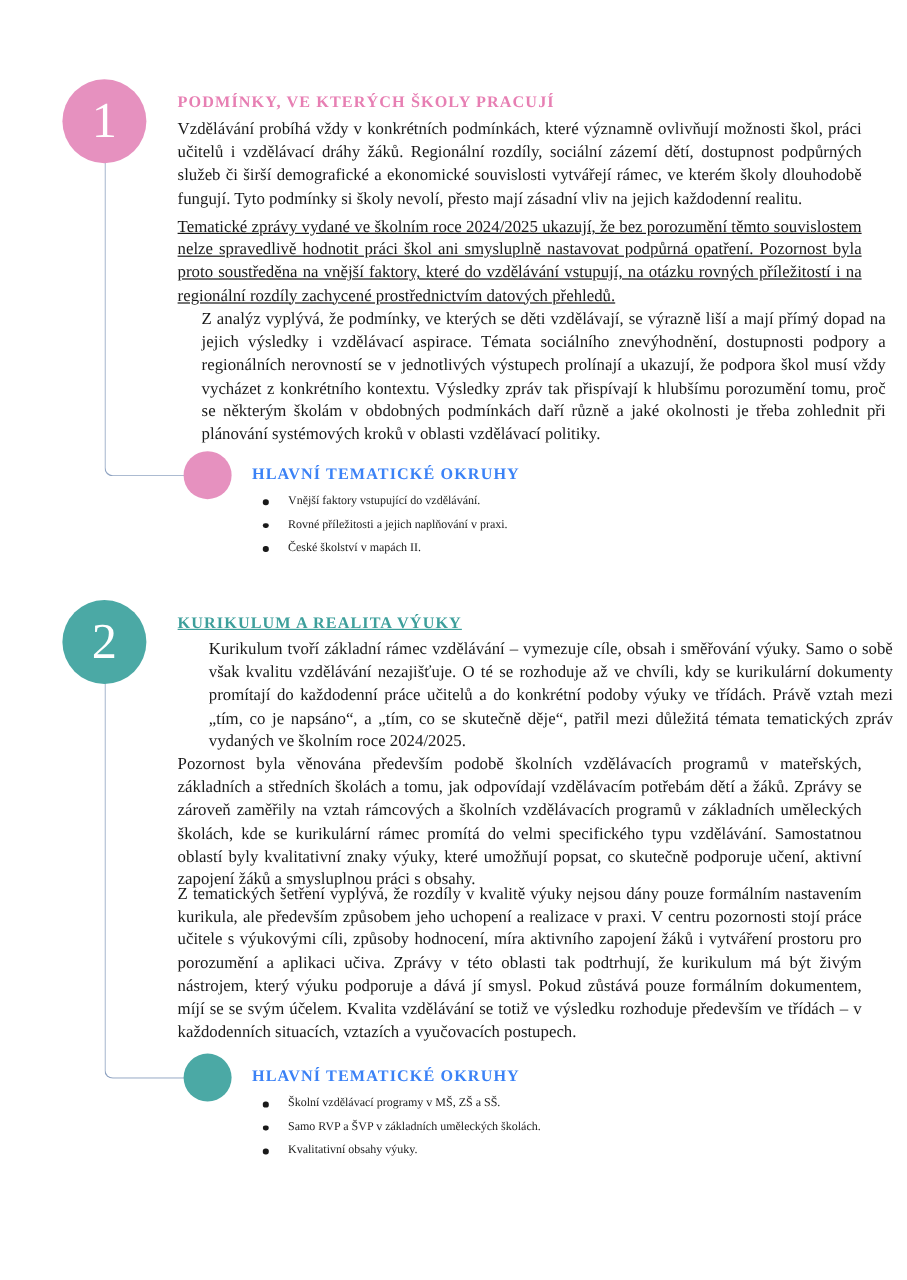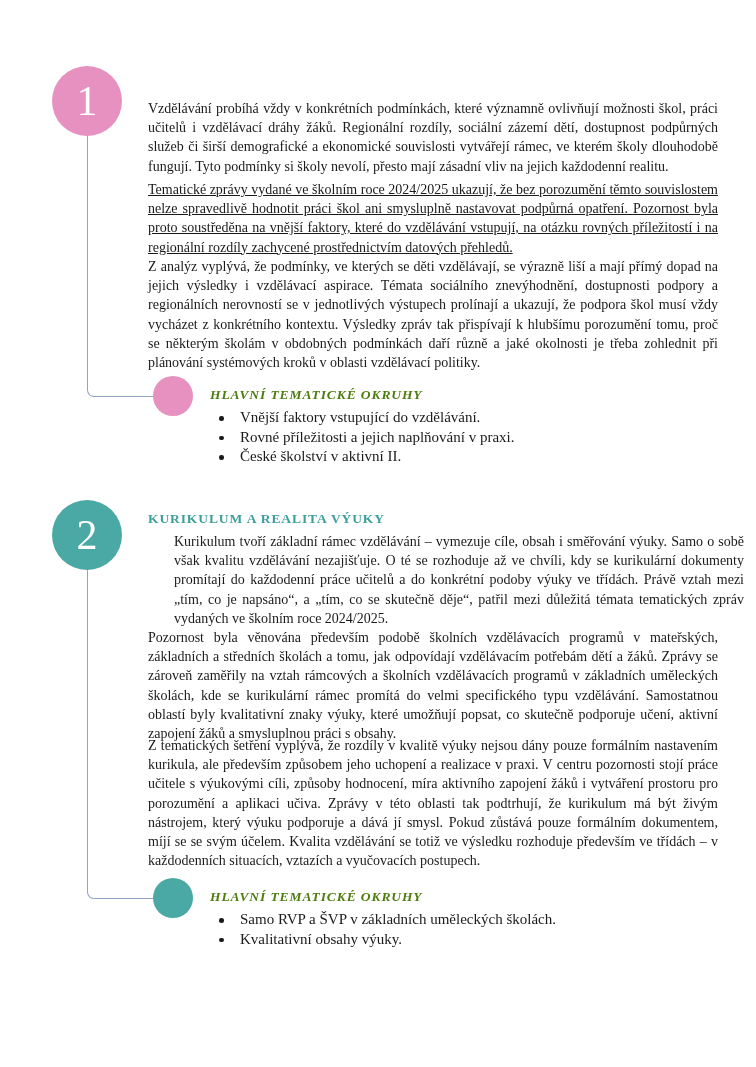--- a/index.html
+++ b/index.html
@@ -55,62 +55,61 @@
   .section-title {
     position: absolute;
     left: 148px;
     font-size: 13.5px;
     font-weight: bold;
     letter-spacing: 0.9px;
     line-height: 1;
     z-index: 3;
   }
   .title-pink { color: #e77fb3; top: 78px; }
-  .title-teal { color: #3d9f9b; top: 512px; }
+  .title-teal { color: #3d9f9b; top: 512px; text-decoration: underline; }
 
   .sub-title {
     position: absolute;
     left: 210px;
     font-size: 13.5px;
     font-weight: bold;
     letter-spacing: 0.9px;
     line-height: 1;
-    color: #4d7c0f;
+    color: #3b82f6;
     z-index: 3;
-    font-style: italic;
   }
   .sub-title-1 { top: 388px; }
   .sub-title-2 { top: 890px; }
 
   
   .para {
     position: absolute;
     left: 148px;
     width: 570px;
     margin: 0;
     font-size: 14px;
     line-height: 19.2px;
     text-align: justify;
     z-index: 3;
   }
   .p-1a { top: 99px; }
   .p-1b { top: 180px; text-decoration: underline; }
-  .p-1c { top: 257px; }
+  .p-1c { top: 257px; margin-left: 20px; }
   .p-2a { top: 532px; margin-left: 26px; }
   .p-2b { top: 628px; }
   .p-2c { top: 736px; }
 
   
   .bullets {
     position: absolute;
     left: 210px;
     width: 480px;
     margin: 0; padding: 0;
     list-style: none;
-    font-size: 15px;
+    font-size: 10px;
     line-height: 19.5px;
     z-index: 3;
   }
   .bullets-1 { top: 408px; }
   .bullets-2 { top: 910px; }
   .bullets li {
     position: relative;
     padding-left: 30px;
     margin: 0;
   }
@@ -124,57 +123,62 @@
 </style>
 </head>
 <body>
 
 <div class="page">
 
   <div class="connector connector-1"></div>
   <div class="num-circle circle-pink">
     <span class="num">1</span>
   </div>
+  <div class="section-title title-pink">PODMÍNKY, VE KTERÝCH ŠKOLY PRACUJÍ</div>
 
   <p class="para p-1a">Vzdělávání probíhá vždy v konkrétních podmínkách, které významně ovlivňují možnosti škol, práci učitelů i vzdělávací dráhy žáků. Regionální rozdíly, sociální zázemí dětí, dostupnost podpůrných služeb či širší demografické a ekonomické souvislosti vytvářejí rámec, ve kterém školy dlouhodobě fungují. Tyto podmínky si školy nevolí, přesto mají zásadní vliv na jejich každodenní realitu.</p>
   <p class="para p-1b">Tematické zprávy vydané ve školním roce 2024/2025 ukazují, že bez porozumění těmto souvislostem nelze spravedlivě hodnotit práci škol ani smysluplně nastavovat podpůrná opatření. Pozornost byla proto soustředěna na vnější faktory, které do vzdělávání vstupují, na otázku rovných příležitostí i na regionální rozdíly zachycené prostřednictvím datových přehledů.</p>
   <p class="para p-1c">Z analýz vyplývá, že podmínky, ve kterých se děti vzdělávají, se výrazně liší a mají přímý dopad na jejich výsledky i vzdělávací aspirace. Témata sociálního znevýhodnění, dostupnosti podpory a regionálních nerovností se v jednotlivých výstupech prolínají a ukazují, že podpora škol musí vždy vycházet z konkrétního kontextu. Výsledky zpráv tak přispívají k hlubšímu porozumění tomu, proč se některým školám v obdobných podmínkách daří různě a jaké okolnosti je třeba zohlednit při plánování systémových kroků v oblasti vzdělávací politiky.</p>
 
   <div class="sub-circle sub-circle-pink"></div>
   <div class="sub-title sub-title-1">HLAVNÍ TEMATICKÉ OKRUHY</div>
   <ul class="bullets bullets-1">
     <li>
       <span class="dot"></span>
       <span>Vnější faktory vstupující do vzdělávání.</span>
     </li>
     <li>
       <span class="dot"></span>
       <span>Rovné příležitosti a jejich naplňování v praxi.</span>
     </li>
     <li>
       <span class="dot"></span>
-      <span>České školství v aktivní II.</span>
+      <span>České školství v mapách II.</span>
     </li>
   </ul>
 
   <div class="connector connector-2"></div>
   <div class="num-circle circle-teal">
     <span class="num">2</span>
   </div>
   <div class="section-title title-teal">KURIKULUM A REALITA VÝUKY</div>
 
   <p class="para p-2a">Kurikulum tvoří základní rámec vzdělávání – vymezuje cíle, obsah i směřování výuky. Samo o sobě však kvalitu vzdělávání nezajišťuje. O té se rozhoduje až ve chvíli, kdy se kurikulární dokumenty promítají do každodenní práce učitelů a do konkrétní podoby výuky ve třídách. Právě vztah mezi „tím, co je napsáno“, a „tím, co se skutečně děje“, patřil mezi důležitá témata tematických zpráv vydaných ve školním roce 2024/2025.</p>
   <p class="para p-2b">Pozornost byla věnována především podobě školních vzdělávacích programů v mateřských, základních a středních školách a tomu, jak odpovídají vzdělávacím potřebám dětí a žáků. Zprávy se zároveň zaměřily na vztah rámcových a školních vzdělávacích programů v základních uměleckých školách, kde se kurikulární rámec promítá do velmi specifického typu vzdělávání. Samostatnou oblastí byly kvalitativní znaky výuky, které umožňují popsat, co skutečně podporuje učení, aktivní zapojení žáků a smysluplnou práci s obsahy.</p>
   <p class="para p-2c">Z tematických šetření vyplývá, že rozdíly v kvalitě výuky nejsou dány pouze formálním nastavením kurikula, ale především způsobem jeho uchopení a realizace v praxi. V centru pozornosti stojí práce učitele s výukovými cíli, způsoby hodnocení, míra aktivního zapojení žáků i vytváření prostoru pro porozumění a aplikaci učiva. Zprávy v této oblasti tak podtrhují, že kurikulum má být živým nástrojem, který výuku podporuje a dává jí smysl. Pokud zůstává pouze formálním dokumentem, míjí se se svým účelem. Kvalita vzdělávání se totiž ve výsledku rozhoduje především ve třídách – v každodenních situacích, vztazích a vyučovacích postupech.</p>
 
   <div class="sub-circle sub-circle-teal"></div>
   <div class="sub-title sub-title-2">HLAVNÍ TEMATICKÉ OKRUHY</div>
   <ul class="bullets bullets-2">
     <li>
       <span class="dot"></span>
+      <span>Školní vzdělávací programy v MŠ, ZŠ a SŠ.</span>
+    </li>
+    <li>
+      <span class="dot"></span>
       <span>Samo RVP a ŠVP v základních uměleckých školách.</span>
     </li>
     <li>
       <span class="dot"></span>
       <span>Kvalitativní obsahy výuky.</span>
     </li>
   </ul>
 
 </div>
 

